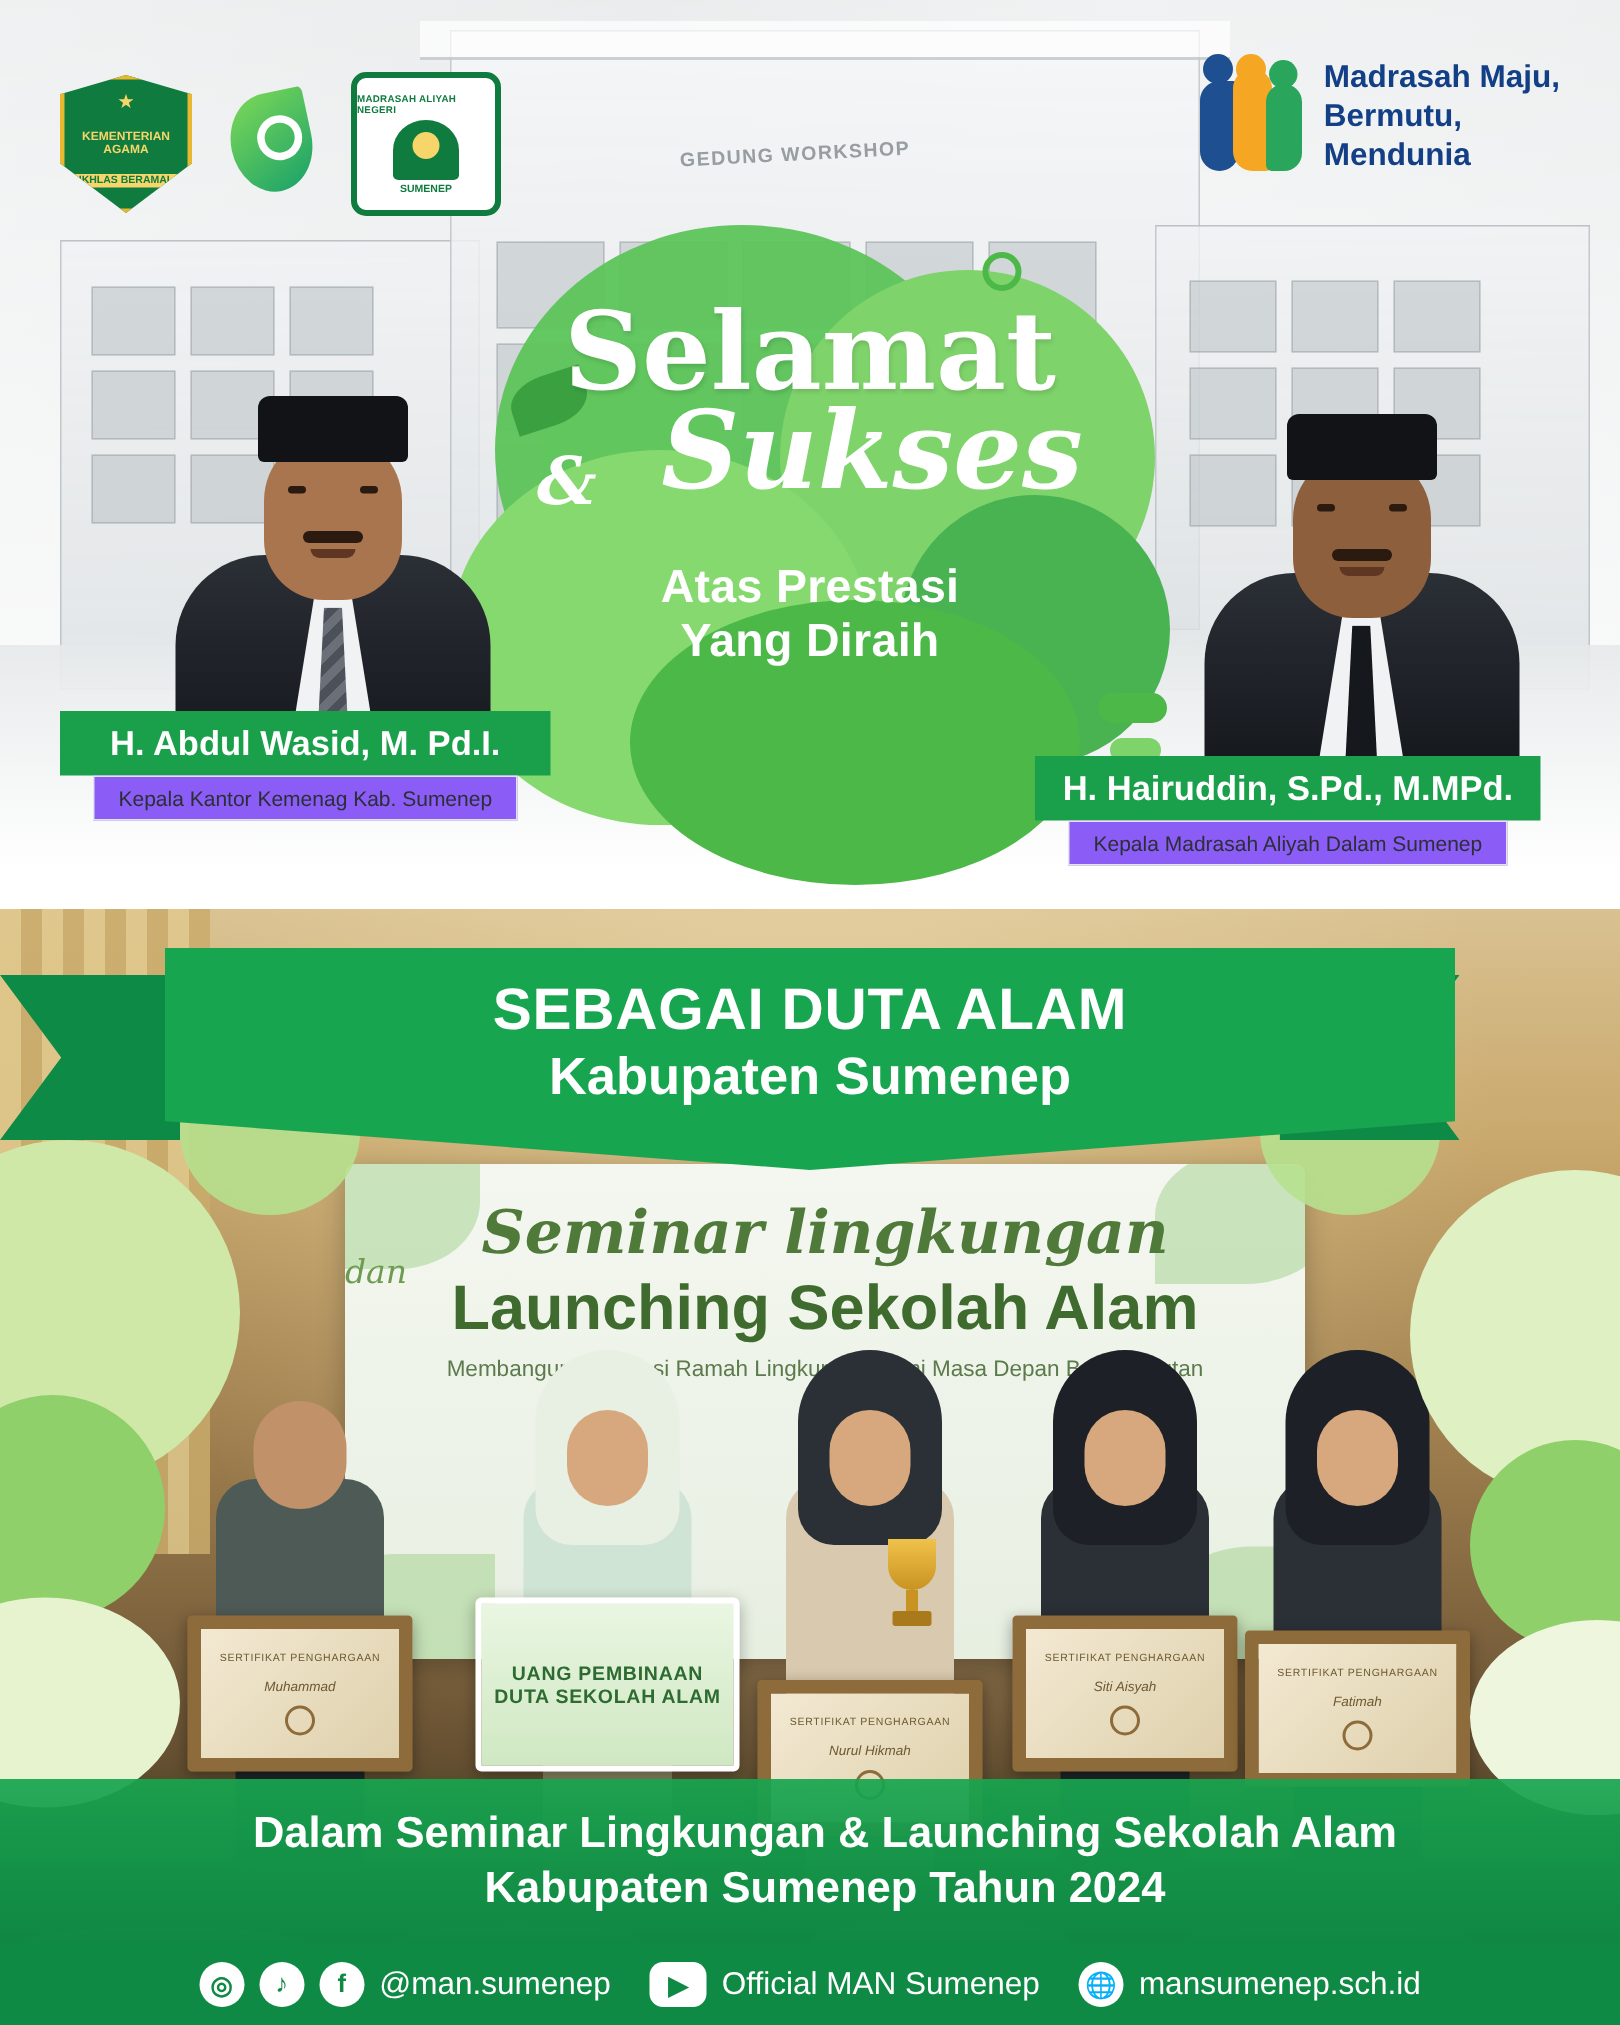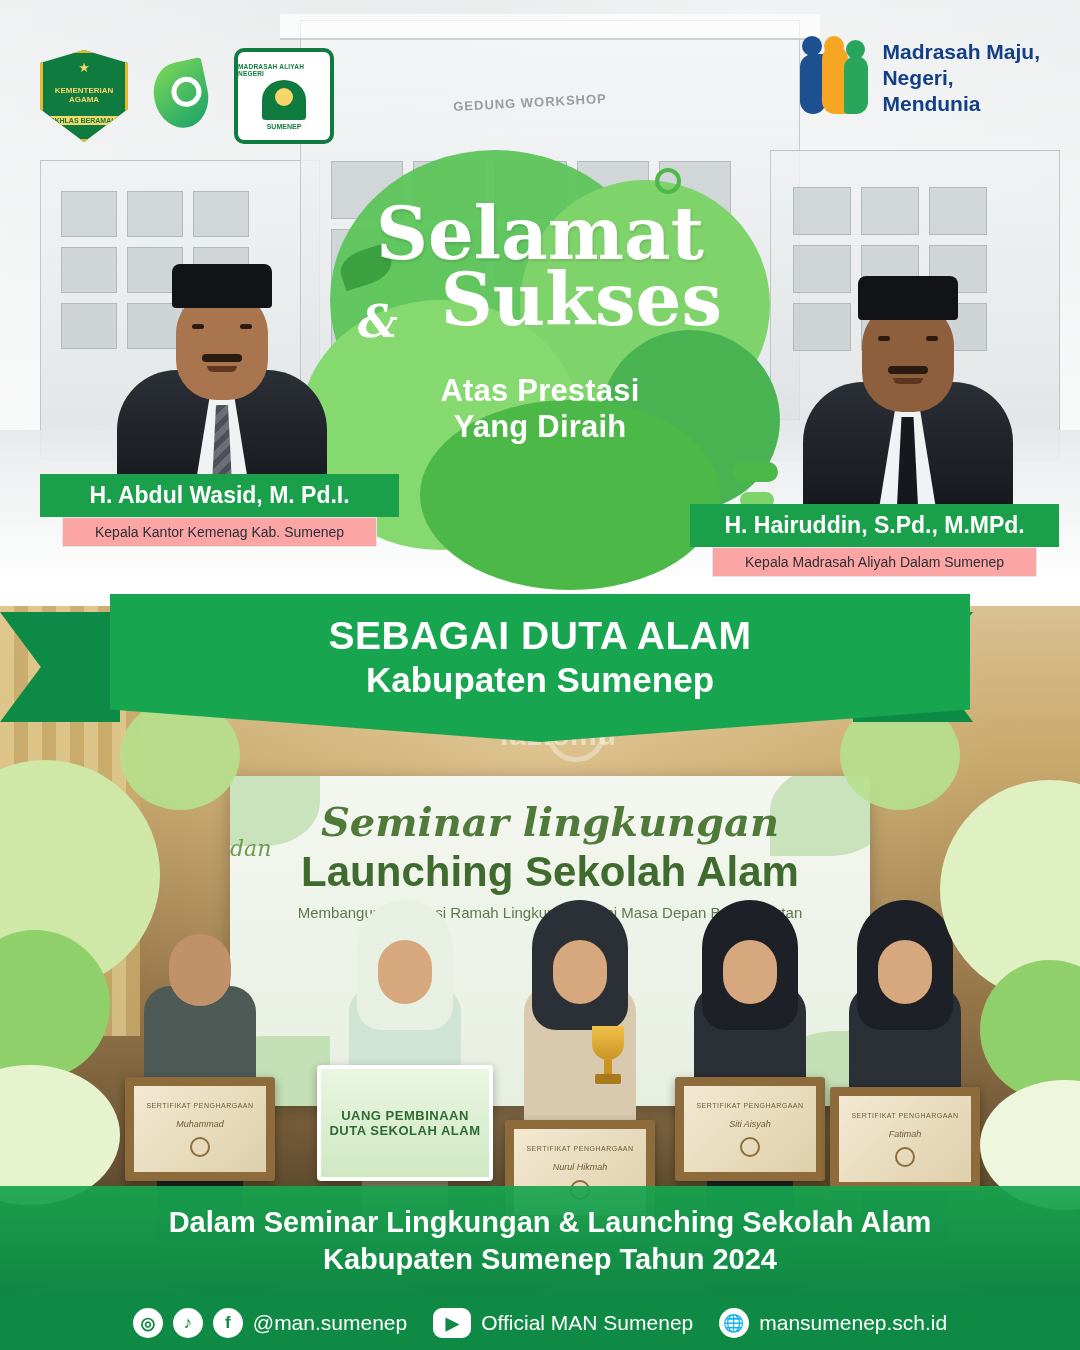--- a/index.html
+++ b/index.html
@@ -218,21 +218,21 @@
     text-shadow: 1px 2px 3px rgba(0,0,0,.12);
   }
   .headline-amp {
     font-family: "DejaVu Serif", serif;
     font-style: italic; font-weight: bold;
     font-size: 44px; display: inline-block;
     vertical-align: middle; margin-right: 4px;
   }
   .headline-2 {
     font-family: "DejaVu Serif", serif;
-    font-weight: bold;
+    font-style: italic; font-weight: bold;
     font-size: 72px; line-height: .95; margin-top: -2px; margin-left: 39px;
   }
   .headline-sub {
     margin-top: 26px;
     font-size: 31px; font-weight: bold; line-height: 1.18;
     letter-spacing: .2px;
   }
 
   
   .person {
@@ -290,33 +290,33 @@
   .nameplate {
     position: absolute; z-index: 11; text-align: center;
   }
   .np-title {
     background: #1aa04a; color: #ffffff;
     font-size: 23px; font-weight: bold;
     padding: 8px 18px;
     white-space: nowrap;
   }
   .np-sub {
-    background: #fca5a5; color: #2b2f36;
-    font-size: 14px; padding: 6px 32px;
+    background: #8b5cf6; color: #2b2f36;
+    font-size: 14px; padding: 6px 16px;
     border: 1px solid #e2e6e8;
     white-space: nowrap;
   }
   .np-left { left: 40px; top: 474px; }
   .np-left .np-sub { margin: 0 22px; }
   .np-right { left: 690px; top: 504px; }
   .np-right .np-sub { margin: 0 22px; }
 
   
   .ribbon {
-    position: absolute; left: 0; top: 594px; width: 973px; height: 160px;
+    position: absolute; left: 0; top: 632px; width: 973px; height: 160px;
     z-index: 14;
   }
   .ribbon-tail {
     position: absolute; top: 18px; width: 120px; height: 110px;
     background: #0d8a45;
   }
   .ribbon-tail.l { left: 0px; clip-path: polygon(0 0, 100% 0, 100% 100%, 0 100%, 34% 50%); }
   .ribbon-tail.r { right: 0px; clip-path: polygon(0 0, 100% 0, 66% 50%, 100% 100%, 0 100%); }
   .ribbon-main {
     position: absolute; left: 110px; top: 0px; width: 860px; height: 148px;
@@ -581,21 +581,21 @@
       <div class="brand-mark">
         <div class="bm-blue"></div>
           <div class="bm-blue-head"></div>
         <div class="bm-yellow"></div>
           <div class="bm-yellow-head"></div>
         <div class="bm-green"></div>
           <div class="bm-green-head"></div>
       </div>
       <div class="brand-text">
         <div>Madrasah Maju,</div>
-        <div>Negeri,</div>
+        <div>Bermutu,</div>
         <div>Mendunia</div>
       </div>
     </div>
 
     <div class="blob blob-f"></div>
     <div class="blob blob-a"></div>
     <div class="blob blob-b"></div>
     <div class="blob blob-c"></div>
     <div class="blob blob-e"></div>
     <div class="blob blob-d"></div>

